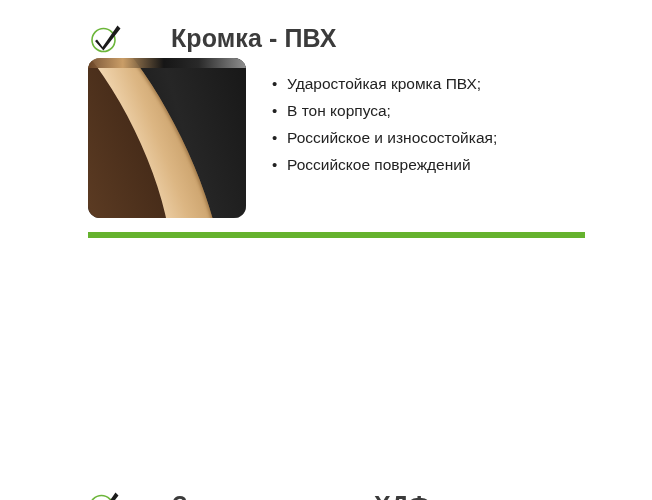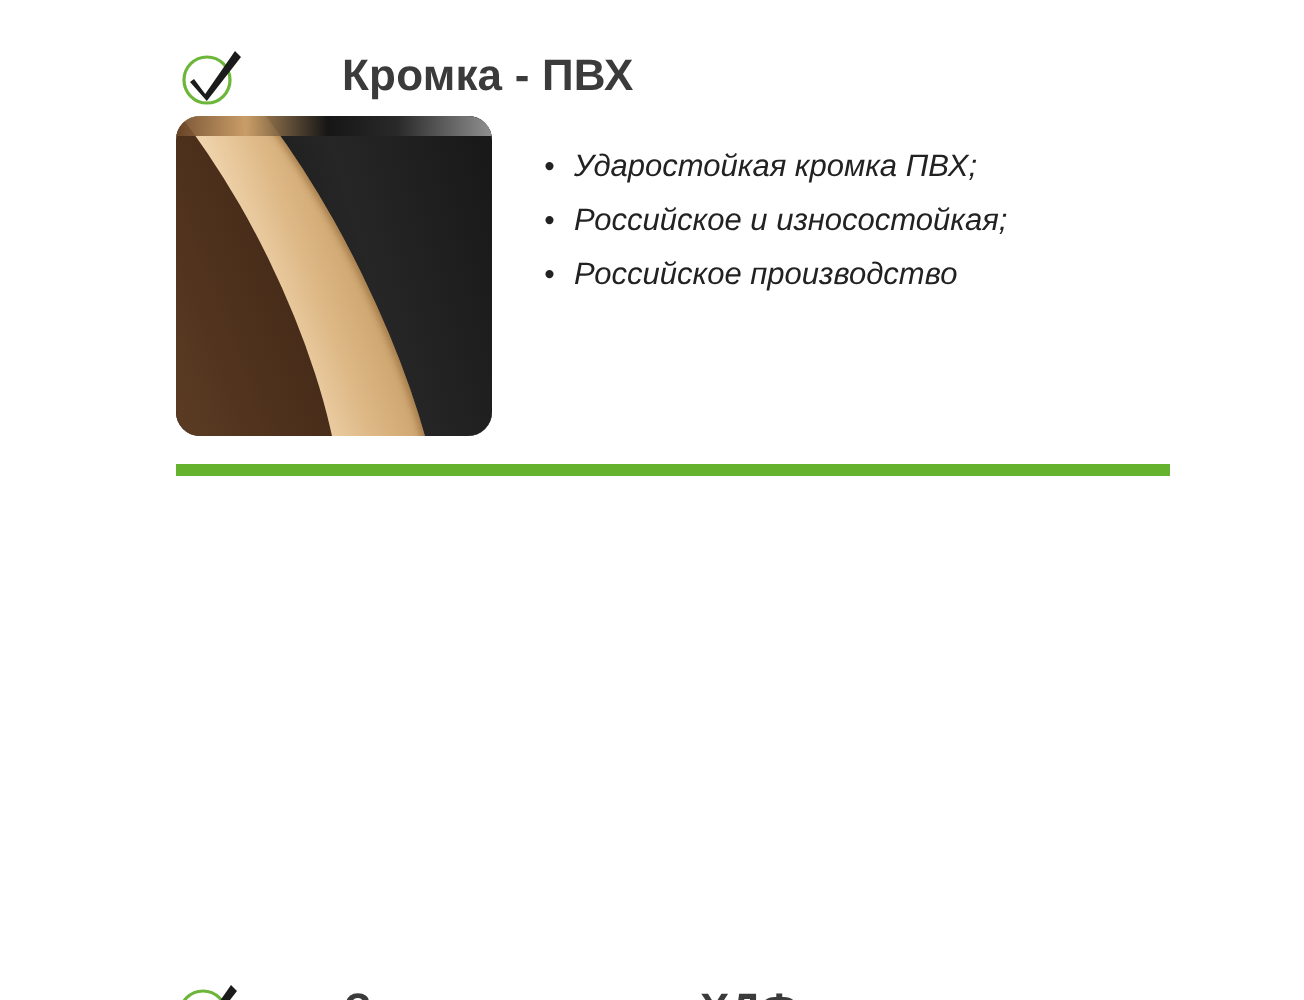--- a/index.html
+++ b/index.html
@@ -54,21 +54,21 @@
   .check-icon {
     width: 36px;
     height: 36px;
     flex: 0 0 36px;
     position: relative;
     display: block;
   }
   .check-icon svg { display: block; }
 
   .section-title {
-    font-size: 22px;
+    font-size: 25px;
     font-weight: bold;
     color: #3b3b3b;
     letter-spacing: 0.1px;
     white-space: nowrap;
     line-height: 1;
   }
   #header-edge .section-title { margin-left: 47px; }
   #header-back .section-title { margin-left: 50px; }
 
   
@@ -134,21 +134,20 @@
     background: linear-gradient(90deg,#6b4527 0%,#c79a63 22%,#141414 48%,#2a2a2a 70%,#9d9d9d 100%);
     opacity: .9;
   }
 
   
   .feature-list {
     position: absolute;
     margin: 0;
     padding: 0;
     list-style: none;
-    font-style: italic;
   }
   #list-edge { left: 272px; top: 72px; width: 330px; }
 
   .feature-list li {
     position: relative;
     padding-left: 15px;
     font-size: 15.5px;
     line-height: 23px;
     color: #222222;
     margin-bottom: 4px;
@@ -187,22 +186,23 @@
         <div class="strip strip-black"></div>
         <div class="strip strip-wood"></div>
         <div class="strip strip-brown"></div>
         <div class="strip strip-red"></div>
         <div class="edge-topline"></div>
       </div>
     </div>
 
     <ul class="feature-list" id="list-edge">
       <li>Ударостойкая кромка ПВХ;</li>
+      <li>В тон корпуса;</li>
       <li>Российское и износостойкая;</li>
-      <li>Российское производство</li>
+      <li>Российское повреждений</li>
     </ul>
   </div>
 
   <div class="section" id="section-back">
 
     <div class="divider"></div>
 
     <div class="section-header" id="header-back">
       <span class="check-icon">
         <svg width="36" height="36" viewBox="0 0 36 36" xmlns="http://www.w3.org/2000/svg">

